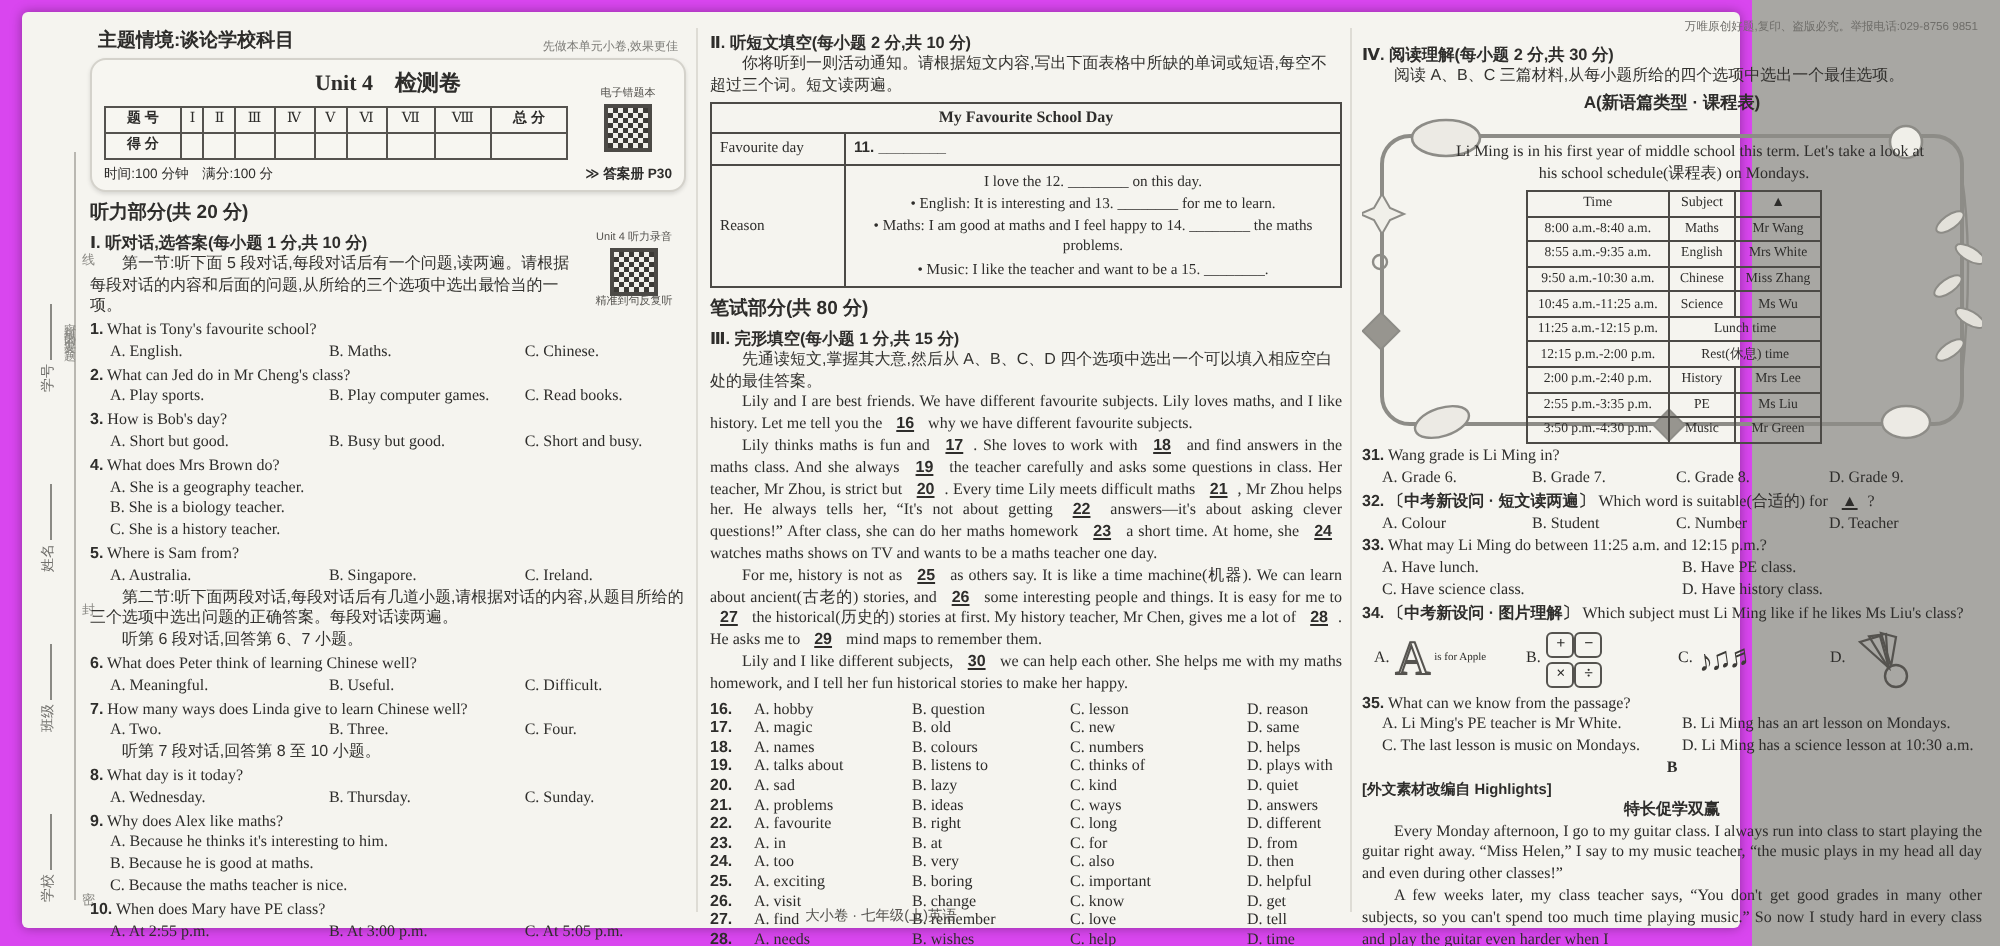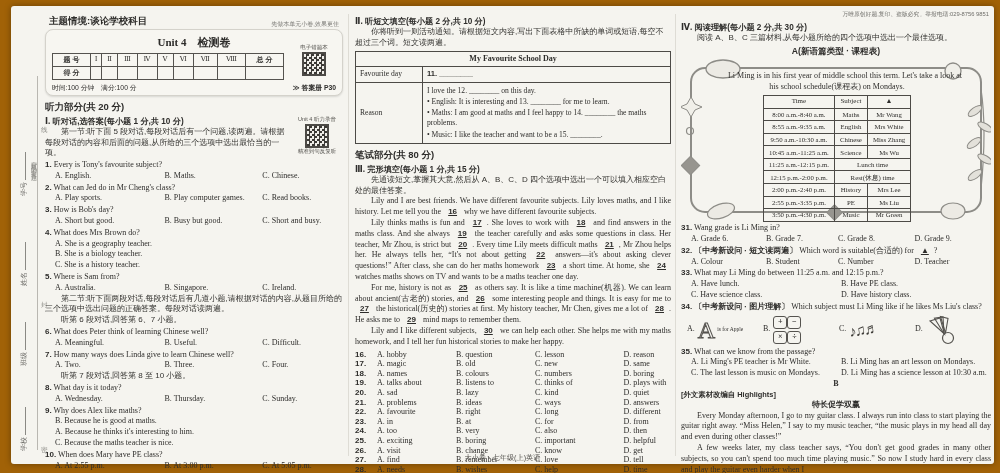--- a/index.html
+++ b/index.html
@@ -1,18 +1,18 @@
 <!DOCTYPE html>
 <html><head>
 <meta charset="utf-8">
 <style>
   html,body{margin:0;padding:0;}
   body{width:1000px;height:473px;background:#a8a7a3;overflow:hidden;
        font-family:"Liberation Serif","DejaVu Serif",serif;color:#2e2d2b;}
-  .scan{position:relative;width:1000px;height:473px;background:#a16207;}
+  .scan{position:relative;width:876px;height:473px;background:#d946ef;}
   .paper{position:absolute;left:11px;top:6px;right:6px;bottom:9px;background:#f5f4ef;
          border-radius:3px;box-shadow:0 0 6px rgba(0,0,0,.35);}
   .cn{font-family:"Liberation Sans","DejaVu Sans",sans-serif;}
   .b{font-weight:bold;}
   .divider{position:absolute;top:8px;bottom:8px;width:1px;background:#dedcd5;}
 
   
   .seal{position:absolute;left:0;top:0;width:32px;height:100%;}
   .seal-line{position:absolute;left:26px;top:70px;bottom:14px;width:1px;background:#b9b7b1;}
   .seal-item{position:absolute;left:-22px;width:70px;font-size:7px;color:#6f6e6a;
@@ -55,21 +55,21 @@
   .opts2 > span{width:50%;}
   .stack{padding-left:10px;}
   .stack div{margin-top:0px;}
 
   
   table.fill{border-collapse:collapse;width:100%;margin-top:2px;}
   table.fill td,table.fill th{border:0.9px solid #4c4a46;padding:2px 4px;font-size:7.6px;
         font-weight:normal;text-align:left;vertical-align:middle;}
   table.fill th{text-align:center;font-weight:bold;font-size:8px;}
   td.lbl{width:58px;text-align:center;font-weight:bold;}
-  .fill-line{margin:1px 0;}
+  .fill-line{margin:1px 0;text-align:center;}
 
   
   .para{text-align:justify;text-indent:2em;}
   .blank{font-family:"Liberation Sans","DejaVu Sans",sans-serif;font-weight:bold;
          text-decoration:underline;padding:0 5px;}
   .cloze-grid{display:grid;grid-template-columns:22px 25% 25% 28% 1fr;
               line-height:1.2;margin-top:2px;}
   .cloze-grid span{white-space:nowrap;overflow:hidden;}
 
   
@@ -169,21 +169,21 @@
       <div class="qr2-wrap">
         <div class="cn">Unit 4 听力录音</div>
         <div class="qr"></div>
         <div class="cn">精准到句反复听</div>
       </div>
       <div class="sec-head cn b">Ⅰ. 听对话,选答案(每小题 1 分,共 10 分)</div>
       <div class="instr cn">第一节:听下面 5 段对话,每段对话后有一个问题,读两遍。请根据每段对话的内容和后面的问题,从所给的三个选项中选出最恰当的一项。</div>
 
       <div class="q">
         <span class="qn">1.</span>
-        <span>Every is Tony's favourite subject?</span>
+        <span>What is Tony's favourite school?</span>
         <div class="opts">
             <span class="oA">A. English.</span>
             <span class="oB">B. Maths.</span>
             <span class="oC">C. Chinese.</span>
           </div>
       </div>
       <div class="q">
         <span class="qn">2.</span>
         <span>What can Jed do in Mr Cheng's class?</span>
         <div class="opts">
@@ -248,22 +248,22 @@
         <div class="opts">
             <span class="oA">A. Wednesday.</span>
             <span class="oB">B. Thursday.</span>
             <span class="oC">C. Sunday.</span>
           </div>
       </div>
       <div class="q">
         <span class="qn">9.</span>
         <span>Why does Alex like maths?</span>
         <div class="stack">
+          <div>A. Because he thinks it's interesting to him.</div>
           <div>B. Because he is good at maths.</div>
-          <div>A. Because he thinks it's interesting to him.</div>
           <div>C. Because the maths teacher is nice.</div>
         </div>
       </div>
       <div class="q">
         <span class="qn">10.</span>
         <span>When does Mary have PE class?</span>
         <div class="opts">
             <span class="oA">A. At 2:55 p.m.</span>
             <span class="oB">B. At 3:00 p.m.</span>
             <span class="oC">C. At 5:05 p.m.</span>
@@ -312,21 +312,21 @@
           <span>D. reason</span>
         <span class="qn">17.</span>
           <span>A. magic</span>
           <span>B. old</span>
           <span>C. new</span>
           <span>D. same</span>
         <span class="qn">18.</span>
           <span>A. names</span>
           <span>B. colours</span>
           <span>C. numbers</span>
-          <span>D. boring</span>
+          <span>D. helps</span>
         <span class="qn">19.</span>
           <span>A. talks about</span>
           <span>B. listens to</span>
           <span>C. thinks of</span>
           <span>D. plays with</span>
         <span class="qn">20.</span>
           <span>A. sad</span>
           <span>B. lazy</span>
           <span>C. kind</span>
           <span>D. quiet</span>

